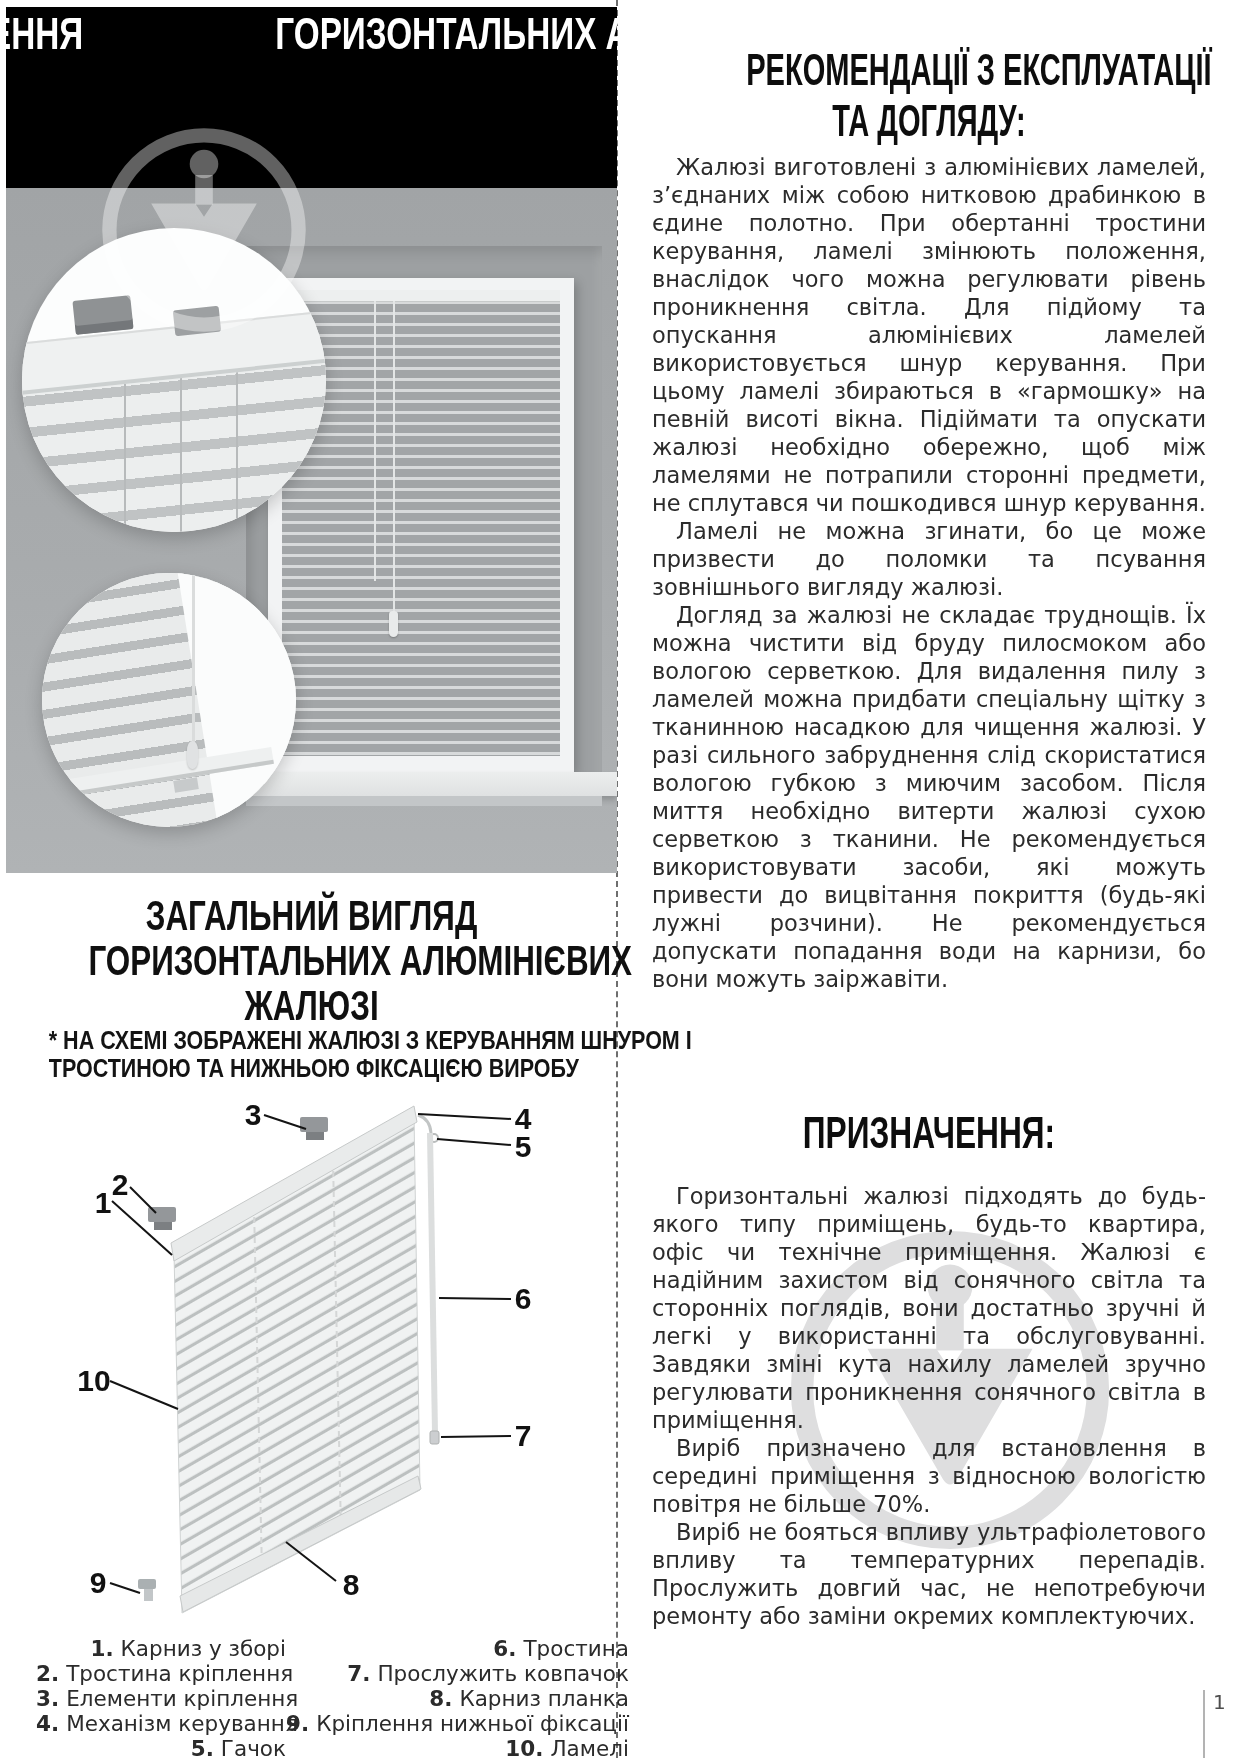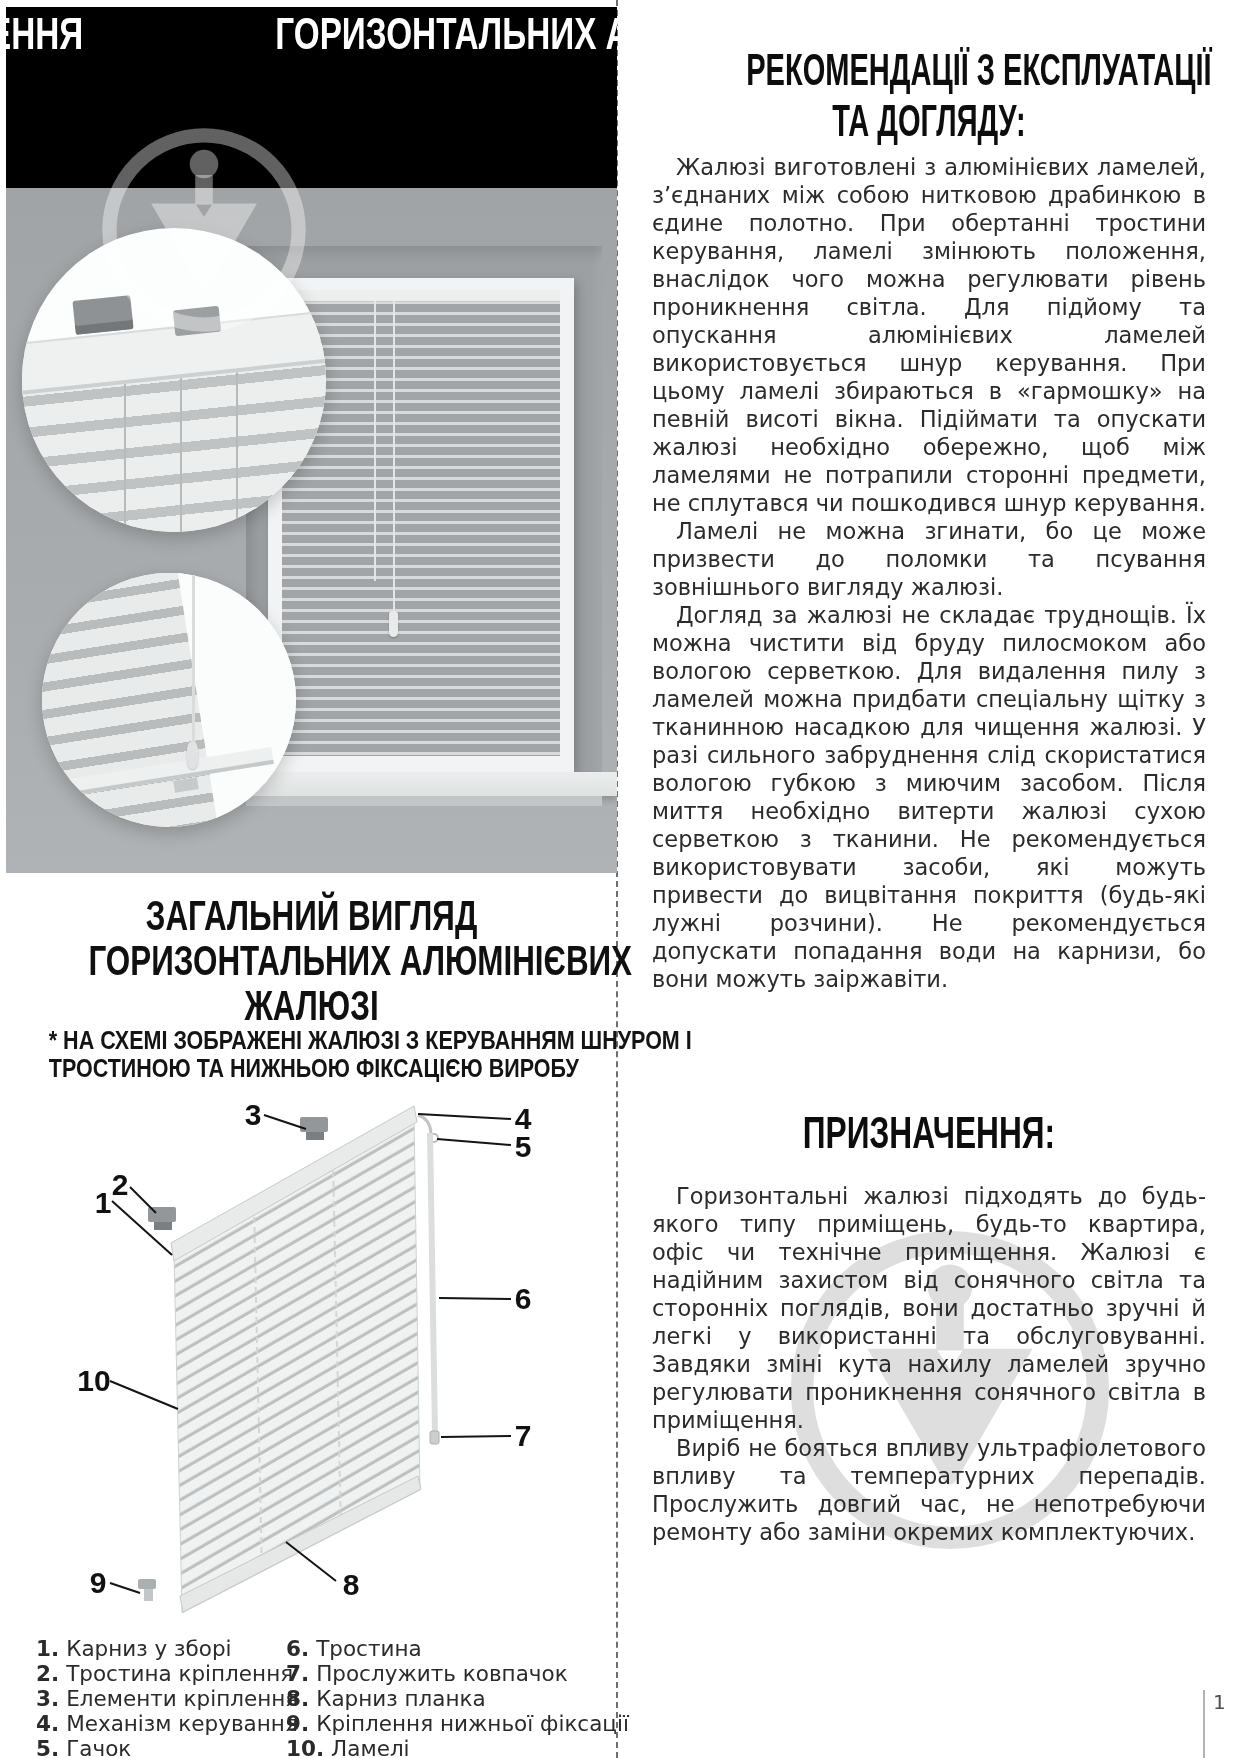--- a/index.html
+++ b/index.html
@@ -62,21 +62,21 @@
   .overview-heading{position:absolute;left:6px;top:893px;width:611px;margin:0;}
   .oh-line{font-size:43px;line-height:45px;color:#101010;transform:scaleX(0.73);}
   .note{position:absolute;left:6px;top:1026px;width:611px;}
   .note-line{font-size:25px;line-height:28px;color:#141414;transform:scaleX(0.86);}
 
   .diagram{position:absolute;left:6px;top:1085px;width:611px;height:545px;}
   .dg-num{font-family:"Liberation Sans",sans-serif;font-weight:bold;font-size:30px;fill:#111;}
 
   .legend{position:absolute;left:6px;top:1636px;width:611px;display:flex;padding-left:30px;box-sizing:border-box;}
   .legend ul{margin:0;padding:0;list-style:none;font-size:21.5px;line-height:25px;color:#2b2b2b;}
-  .legend li{white-space:nowrap;}
+  .legend li{white-space:nowrap;text-align:right;}
   .lcol1{width:250px;flex:none;}
   .lcol2{flex:1;}
   .lnum{font-weight:bold;margin-right:7px;}
 
   
   .right-col{position:absolute;left:652px;top:44px;width:554px;z-index:1;}
   .care-heading{margin:0 0 7px 0;}
   .ch-line{font-size:44px;line-height:51px;color:#0d0d0d;transform:scaleX(0.66);}
   .body-p{margin:0;font-size:22.5px;line-height:28px;text-align:justify;text-indent:24px;color:#2b2b2b;}
   .purpose-heading{margin:114px 0 24px 0;font-size:44px;line-height:51px;color:#0d0d0d;transform:scaleX(0.72);}
@@ -234,20 +234,21 @@
     <h1 class="care-heading">
       <div class="cond ch-line">РЕКОМЕНДАЦІЇ З ЕКСПЛУАТАЦІЇ</div>
       <div class="cond ch-line">ТА ДОГЛЯДУ:</div>
     </h1>
     <p class="body-p">Жалюзі виготовлені з алюмінієвих ламелей, з’єднаних між собою нитковою драбинкою в єдине полотно. При обертанні тростини керування, ламелі змінюють положення, внаслідок чого можна регулювати рівень проникнення світла. Для підйому та опускання алюмінієвих ламелей використовується шнур керування. При цьому ламелі збираються в «гармошку» на певній висоті вікна. Підіймати та опускати жалюзі необхідно обережно, щоб між ламелями не потрапили сторонні предмети, не сплутався чи пошкодився шнур керування.</p>
     <p class="body-p">Ламелі не можна згинати, бо це може призвести до поломки та псування зовнішнього вигляду жалюзі.</p>
     <p class="body-p">Догляд за жалюзі не складає труднощів. Їх можна чистити від бруду пилосмоком або вологою серветкою. Для видалення пилу з ламелей можна придбати спеціальну щітку з тканинною насадкою для чищення жалюзі. У разі сильного забруднення слід скористатися вологою губкою з миючим засобом. Після миття необхідно витерти жалюзі сухою серветкою з тканини. Не рекомендується використовувати засоби, які можуть привести до вицвітання покриття (будь-які лужні розчини). Не рекомендується допускати попадання води на карнизи, бо вони можуть заіржавіти.</p>
 
     <h1 class="cond purpose-heading">ПРИЗНАЧЕННЯ:</h1>
     <p class="body-p">Горизонтальні жалюзі підходять до будь-якого типу приміщень, будь-то квартира, офіс чи технічне приміщення. Жалюзі є надійним захистом від сонячного світла та сторонніх поглядів, вони достатньо зручні й легкі у використанні та обслуговуванні. Завдяки зміні кута нахилу ламелей зручно регулювати проникнення сонячного світла в приміщення.</p>
+    <p class="body-p">Виріб призначено для встановлення в середині приміщення з відносною вологістю повітря не більше 70%.</p>
     <p class="body-p">Виріб не бояться впливу ультрафіолетового впливу та температурних перепадів. Прослужить довгий час, не непотребуючи ремонту або заміни окремих комплектуючих.</p>
   </section>
 
   <div class="pageno">
     <span>1</span>
   </div>
 
 </div>
 
 </body></html>

